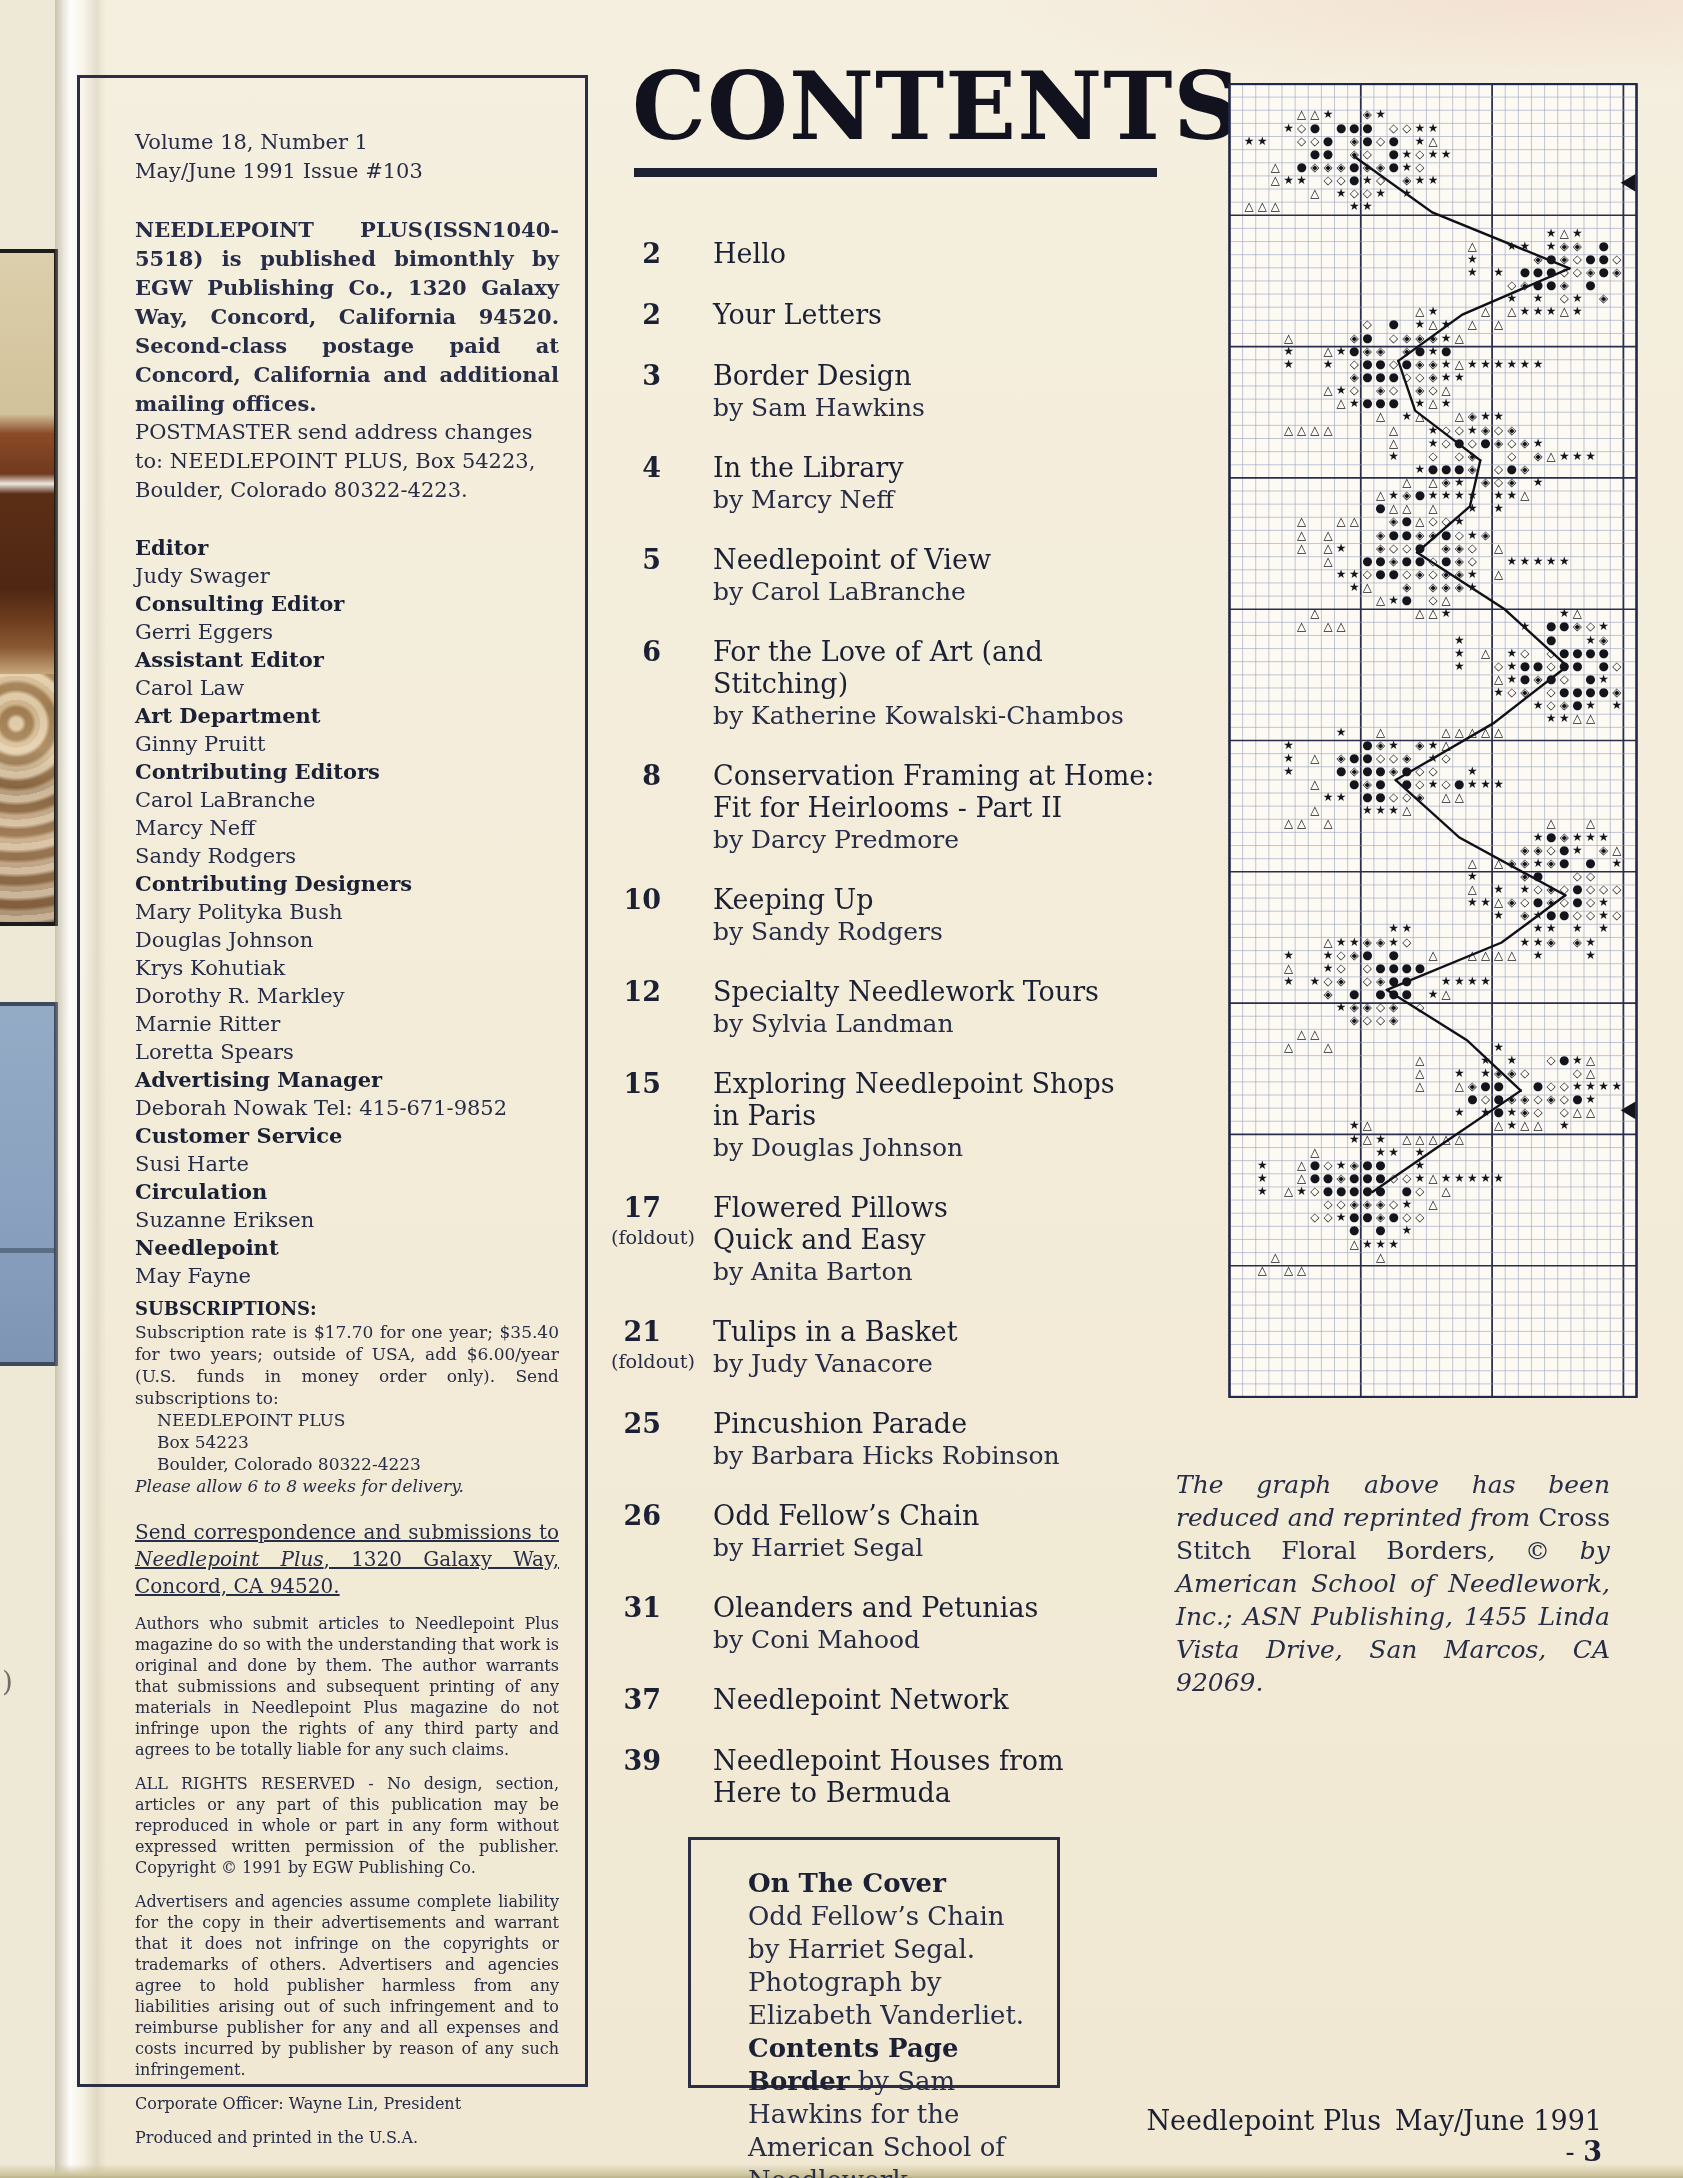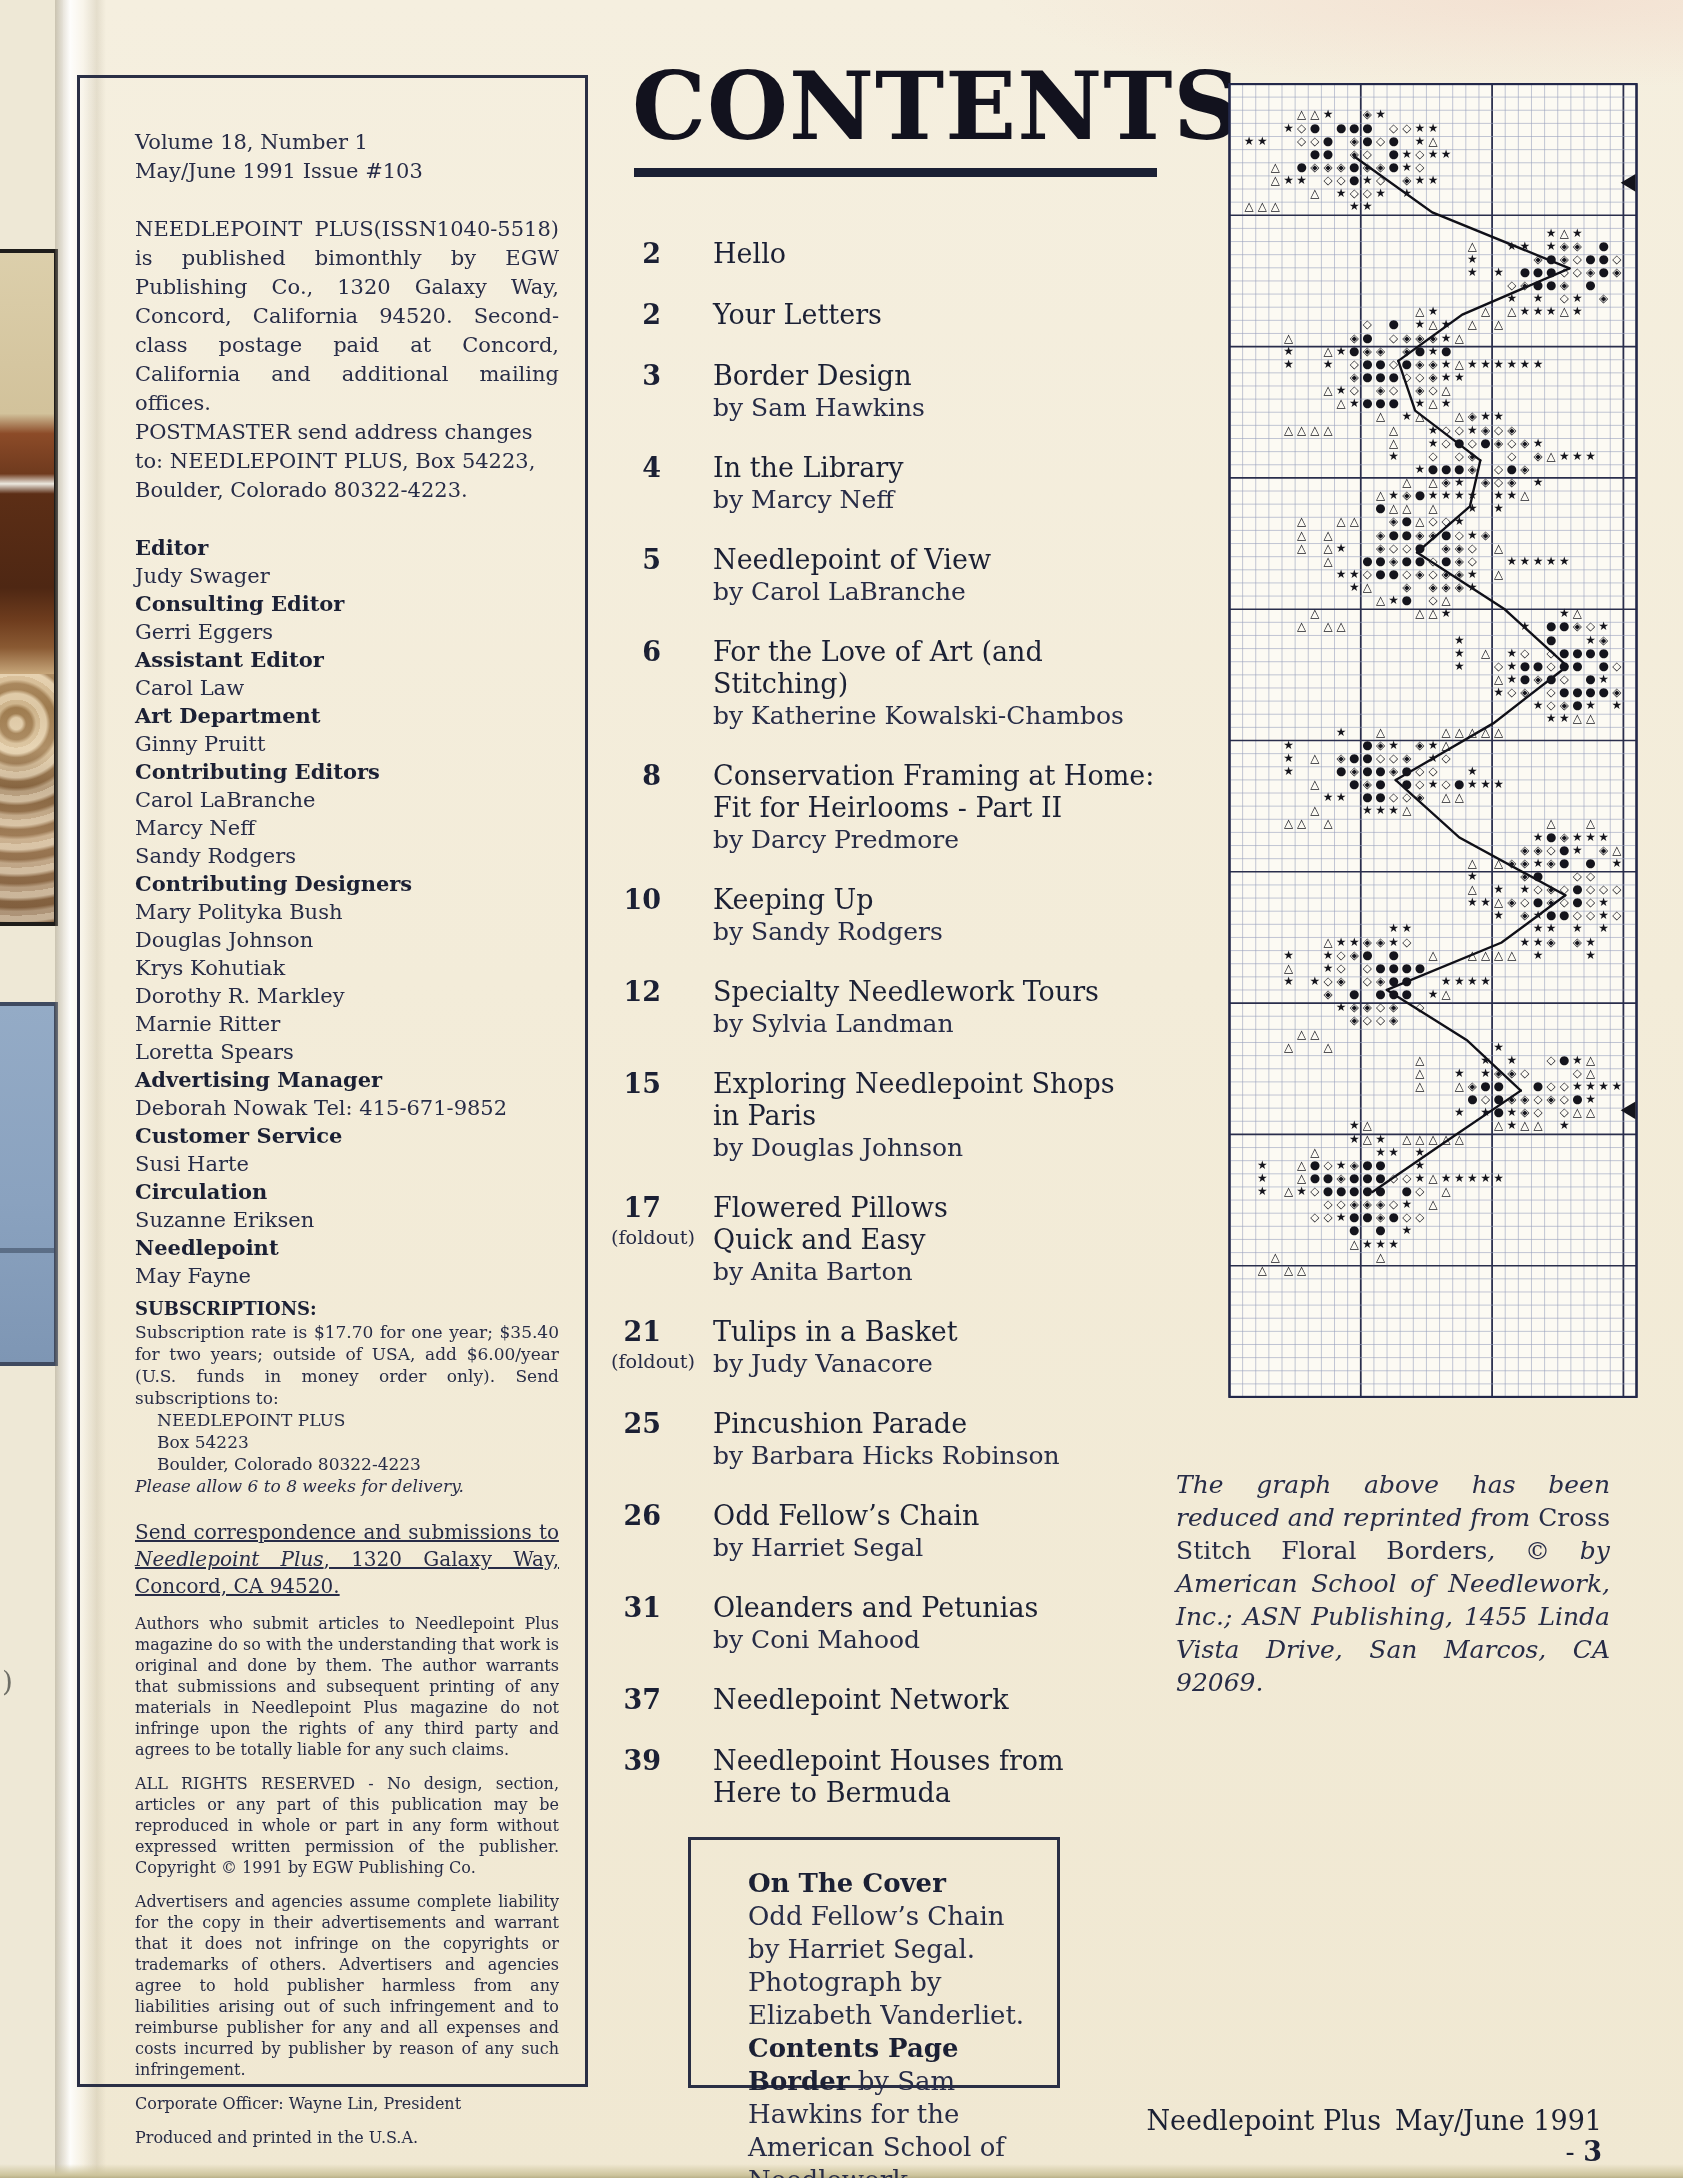--- a/index.html
+++ b/index.html
@@ -29,21 +29,21 @@
   .photo-frag-2 .shade{position:absolute;left:0;top:68%;width:100%;height:5px;background:rgba(40,52,70,.45);}
   .stray-paren{position:absolute;left:2px;top:1665px;font-size:28px;color:#6e6e66;}
   
   .page-curl{position:absolute;left:55px;top:0;width:51px;height:2178px;
     background:linear-gradient(90deg,rgba(110,100,80,.28) 0%,rgba(255,255,255,.9) 30%,rgba(255,255,255,.35) 55%,rgba(140,130,105,.16) 82%,rgba(140,130,105,0) 100%);}
 
   
   .masthead-box{position:absolute;left:77px;top:75px;width:511px;height:2012px;
     border:3px solid #2a2f45;box-sizing:border-box;padding:50px 26px 0 55px;}
   .issue-lines{font-size:21px;line-height:29px;}
-  .pub-para{margin-top:29px;font-size:21px;line-height:29px;text-align:justify;}
+  .pub-para{margin-top:29px;font-size:21px;line-height:29px;text-align:justify;font-weight:bold;}
   .pub-para2{font-size:21px;line-height:29px;text-align:left;}
   .staff{margin-top:29px;font-size:21px;line-height:28px;}
   .staff .role{font-weight:bold;color:#1b2034;}
   .subs{margin-top:7px;}
   .subs-head{font-weight:bold;font-size:18px;line-height:24px;color:#1b2034;}
   .subs-body{font-size:17px;line-height:22px;text-align:justify;}
   .subs-addr{margin-left:22px;font-size:17px;line-height:22px;}
   .subs-note{font-style:italic;font-size:17px;line-height:23px;}
   .corr{margin-top:21px;font-size:20px;line-height:27px;text-align:justify;text-decoration:underline;}
   .legal p{font-size:16px;line-height:21px;text-align:justify;margin:13px 0 0 0;}

